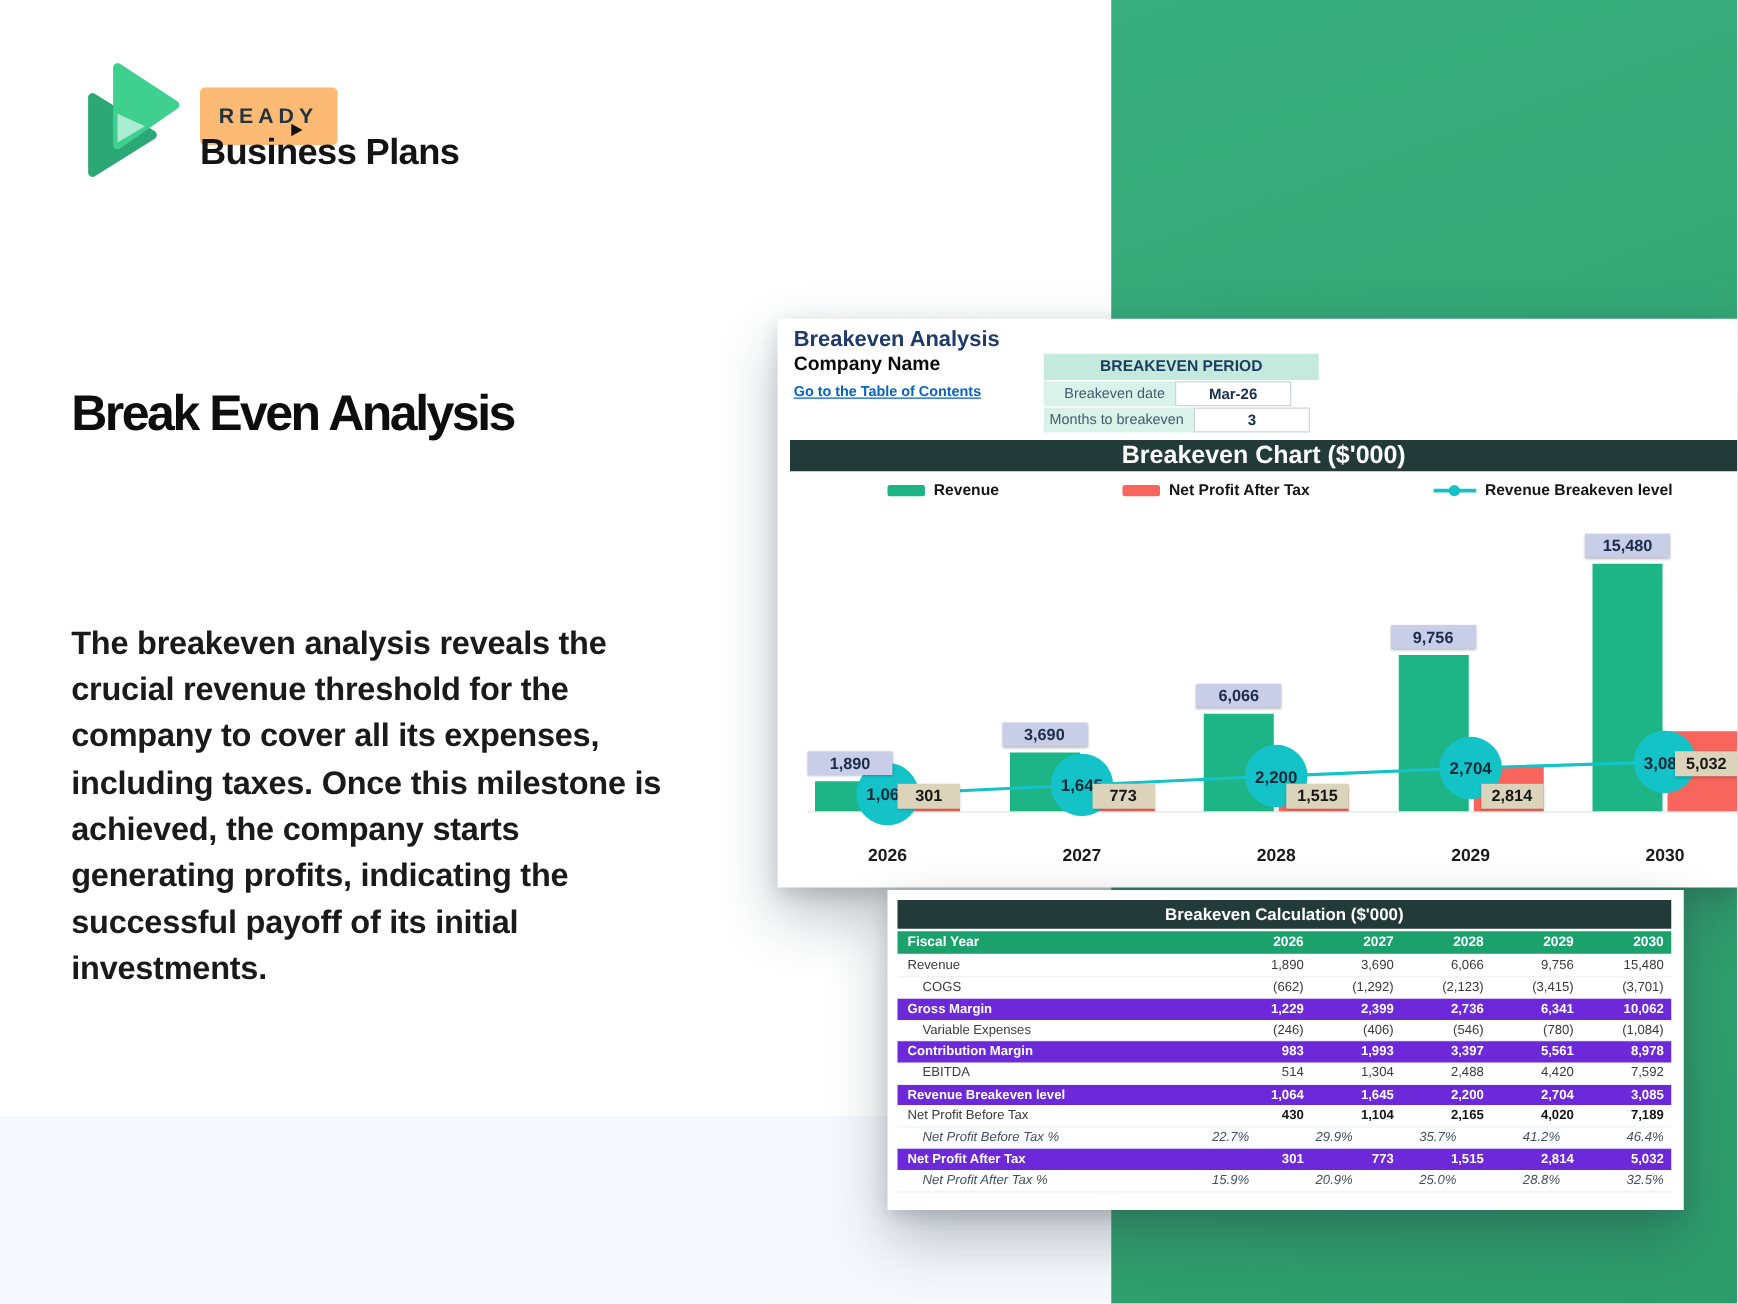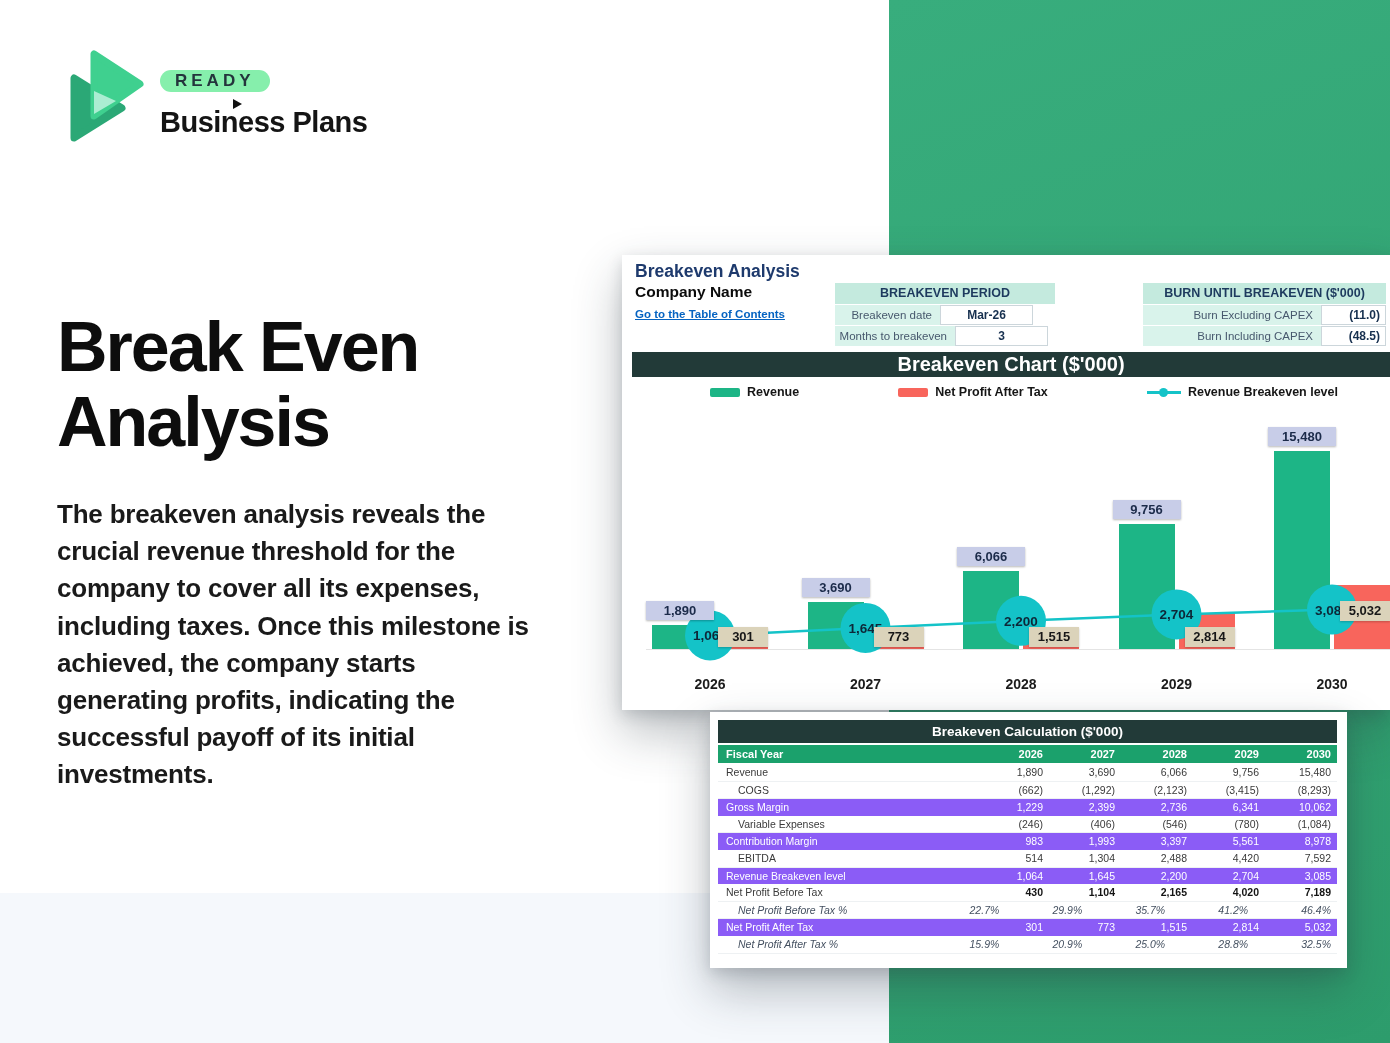--- a/index.html
+++ b/index.html
@@ -3,27 +3,27 @@
 <meta charset="utf-8">
 <style>
   html,body{margin:0;padding:0;background:#ffffff;}
   .page{position:relative;width:1390px;height:1043px;overflow:hidden;background:#ffffff;
         font-family:"Liberation Sans","DejaVu Sans",sans-serif;}
   .bottom-strip{position:absolute;left:0;top:893px;width:889px;height:150px;background:#f5f8fc;}
   .green-block{position:absolute;left:889px;top:0;width:501px;height:1043px;
                background:linear-gradient(160deg,#38ad7d 0%,#32a473 55%,#2d9c6c 100%);}
   
   .logo{position:absolute;left:70px;top:50px;width:74px;height:94px;}
-  .badge{position:absolute;left:160px;top:70px;background:#86efac;color:#24343c;
-         font-size:17px;font-weight:bold;letter-spacing:4px;padding:1px 15px;border-radius:15px;}
+  .badge{position:absolute;left:160px;top:70px;background:#fdba74;color:#24343c;
+         font-size:17px;font-weight:bold;letter-spacing:4px;padding:13px 15px;border-radius:4px;}
   .brand-name{position:absolute;left:160px;top:106px;font-size:29px;font-weight:bold;
               color:#141414;letter-spacing:-0.5px;}
   .brand-tri{position:absolute;left:233px;top:99px;width:0;height:0;
              border-left:9px solid #111;border-top:5px solid transparent;border-bottom:5px solid transparent;}
-  .hero-title{position:absolute;left:57px;top:310px;width:460px;font-size:70px;font-weight:bold;
+  .hero-title{position:absolute;left:57px;top:310px;width:460px;font-size:40px;font-weight:bold;
               line-height:1.07;letter-spacing:-2px;color:#0d0d0d;}
   .hero-desc{position:absolute;left:57px;top:496px;width:487px;font-size:26px;font-weight:bold;
              line-height:1.43;color:#1a1a1a;letter-spacing:-0.2px;}
   
   .card{position:absolute;background:#fff;box-shadow:0 22px 45px rgba(45,55,65,.32),0 5px 14px rgba(45,55,65,.18);}
   .chart-card{left:622px;top:255px;width:768px;height:455px;}
   .table-card{left:710px;top:712px;width:637px;height:256px;}
   .sheet-title{position:absolute;left:13px;top:6px;font-size:17.5px;font-weight:bold;color:#1e3a6d;}
   .sheet-company{position:absolute;left:13px;top:28px;font-size:15.5px;font-weight:bold;color:#0b0b0b;}
   .toc-link{position:absolute;left:13px;top:53px;font-size:11.5px;font-weight:bold;color:#0563c1;
@@ -52,21 +52,21 @@
   .dl.rev{background:#c8cde8;color:#1c2b4a;font-size:13px;height:19px;line-height:19px;box-shadow:0 1px 2px rgba(0,0,0,.28);}
   .dl.be{color:#0d2838;font-size:13.5px;line-height:18px;}
   .dl.np{background:#dbd3ba;color:#171717;font-size:13px;height:20px;line-height:20px;box-shadow:0 1px 2px rgba(0,0,0,.22);}
   .year{position:absolute;top:421px;text-align:center;font-weight:bold;font-size:14px;color:#1c1c1c;}
   
   .ct-title{position:absolute;left:8px;top:8px;width:619px;height:23px;background:#223a38;color:#fff;
             font-weight:bold;font-size:13.5px;text-align:center;line-height:23px;}
   .ct{position:absolute;left:8px;top:33px;width:619px;}
   .ct-head{display:flex;background:#1ba16c;color:#fff;font-weight:bold;font-size:11px;height:18px;line-height:18px;margin-bottom:1px;}
   .ct-row{display:flex;font-size:10.5px;height:16.6px;line-height:16.6px;color:#3a3a3a;border-bottom:1px solid #eef1f3;}
-  .ct-row.highlight{background:#8b5cf6;color:#fff;font-weight:normal;border-bottom:none;}
+  .ct-row.highlight{background:#6d28d9;color:#fff;font-weight:bold;border-bottom:none;}
   .ct-row.pct{font-style:italic;color:#445060;gap:26px;}
   .ct-row.bold .ct-val{font-weight:bold;color:#141414;}
   .ct-label{width:259px;padding-left:8px;box-sizing:border-box;text-align:left;}
   .ct-row.sub .ct-label,.ct-row.pct .ct-label{padding-left:20px;}
   .ct-val{width:72px;text-align:right;padding-right:6px;box-sizing:border-box;}
 </style>
 </head>
 <body>
 
 <div class="page">
@@ -97,31 +97,20 @@
       <div class="mini-r">
         <div class="mini-l" style="width:105px;">Breakeven date</div>
         <div class="mini-v" style="width:93px;">Mar-26</div>
       </div>
       <div class="mini-r">
         <div class="mini-l" style="width:120px;">Months to breakeven</div>
         <div class="mini-v" style="width:93px;">3</div>
       </div>
     </div>
 
-    <div class="mini" style="left:521px;top:28px;width:243px;">
-      <div class="mini-h">BURN UNTIL BREAKEVEN ($'000)</div>
-      <div class="mini-r">
-        <div class="mini-l" style="width:178px;">Burn Excluding CAPEX</div>
-        <div class="mini-v right" style="width:65px;">(11.0)</div>
-      </div>
-      <div class="mini-r">
-        <div class="mini-l" style="width:178px;">Burn Including CAPEX</div>
-        <div class="mini-v right" style="width:65px;">(48.5)</div>
-      </div>
-    </div>
 
     <div class="bar-title">Breakeven Chart ($'000)</div>
 
     <div class="legend">
       <div class="leg-item">
         <span class="swatch" style="background:#1db586"></span>
         <span>Revenue</span>
       </div>
       <div class="leg-item">
         <span class="swatch" style="background:#f8655c"></span>
@@ -196,21 +185,21 @@
           <div class="ct-val">6,066</div>
           <div class="ct-val">9,756</div>
           <div class="ct-val">15,480</div>
         </div>
         <div class="ct-row sub">
           <div class="ct-label">COGS</div>
           <div class="ct-val">(662)</div>
           <div class="ct-val">(1,292)</div>
           <div class="ct-val">(2,123)</div>
           <div class="ct-val">(3,415)</div>
-          <div class="ct-val">(8,293)</div>
+          <div class="ct-val">(3,701)</div>
         </div>
         <div class="ct-row highlight">
           <div class="ct-label">Gross Margin</div>
           <div class="ct-val">1,229</div>
           <div class="ct-val">2,399</div>
           <div class="ct-val">2,736</div>
           <div class="ct-val">6,341</div>
           <div class="ct-val">10,062</div>
         </div>
         <div class="ct-row sub">

